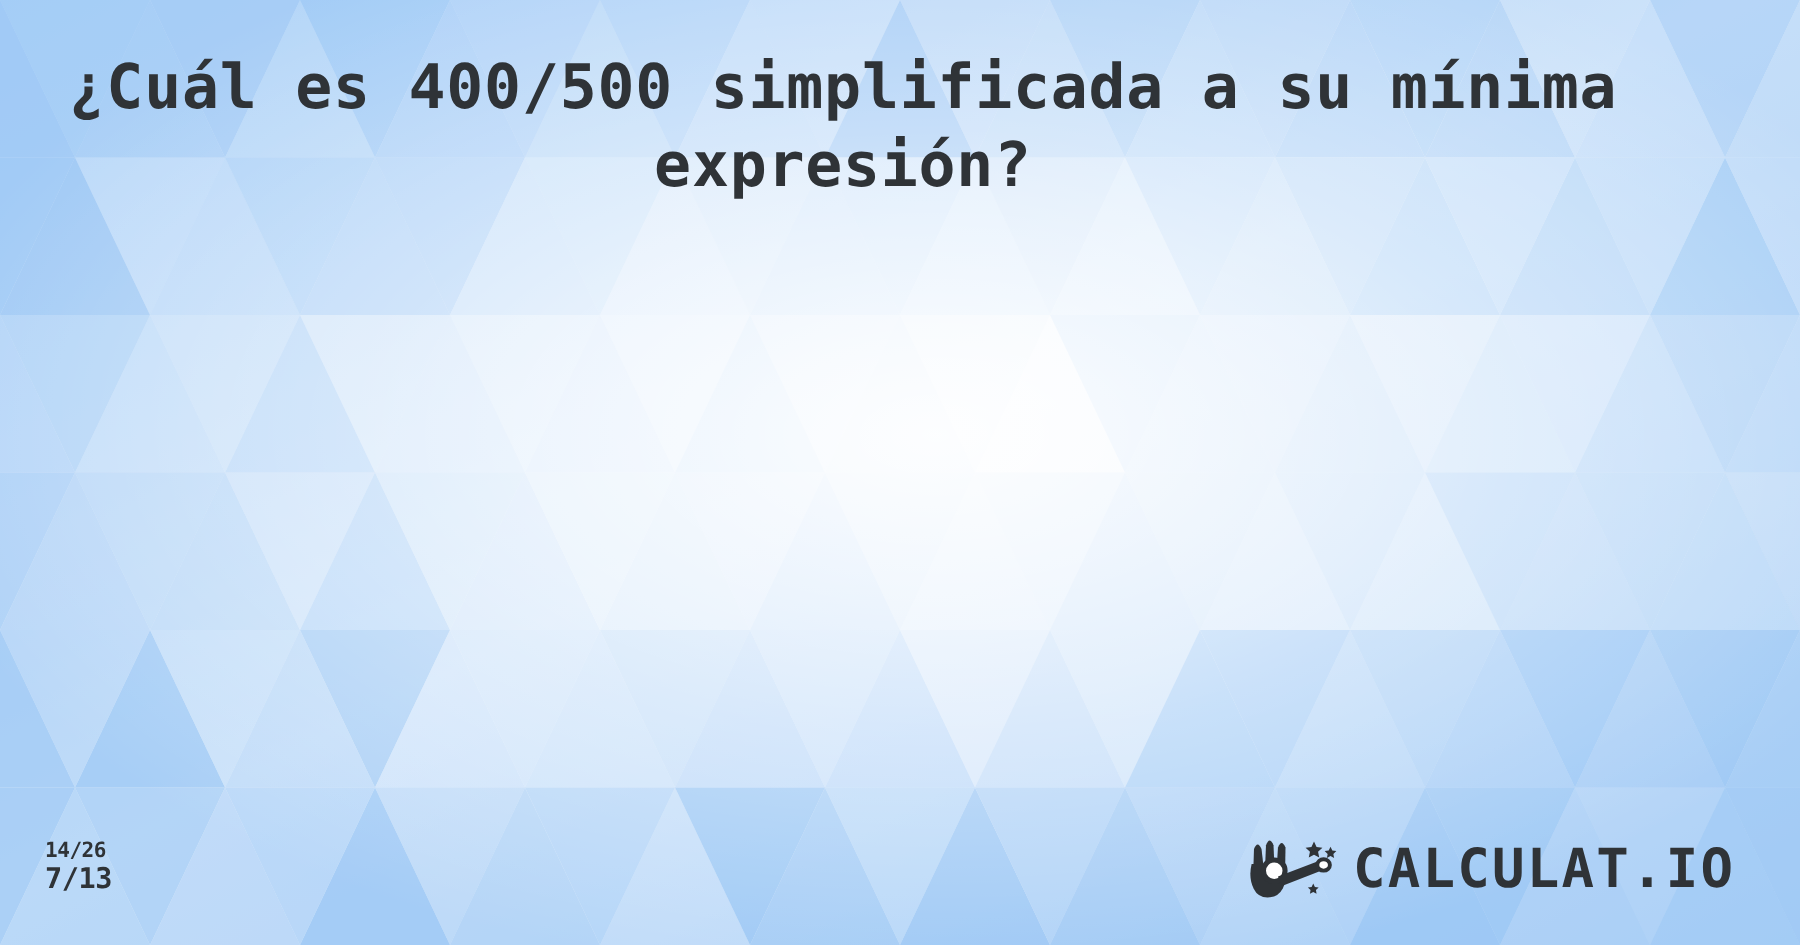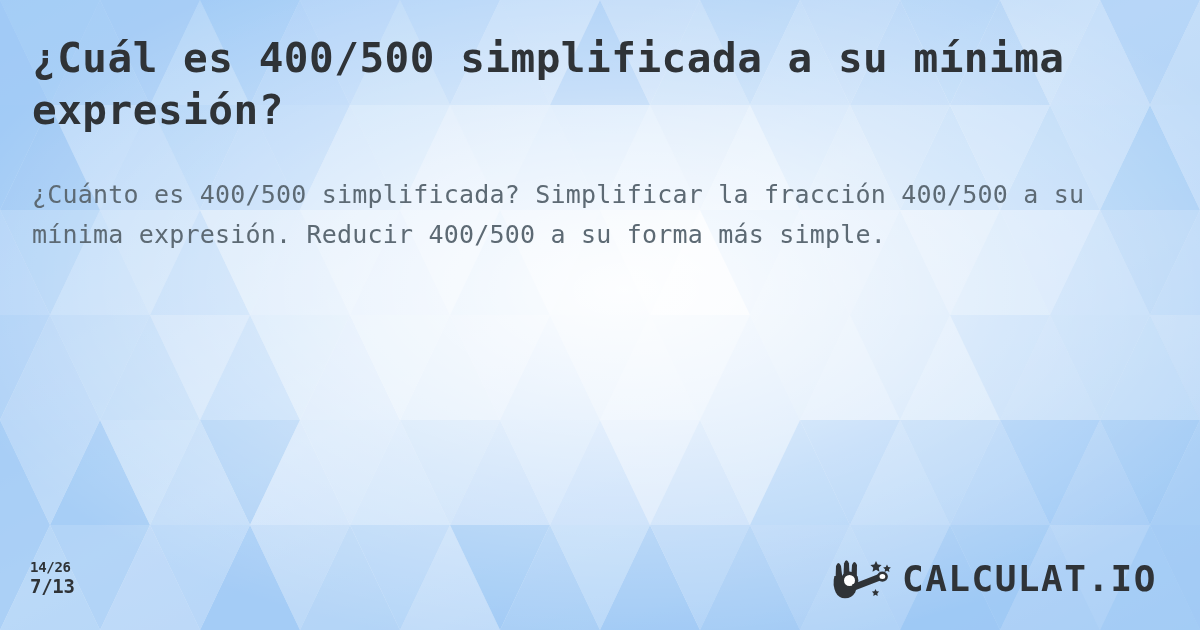--- a/index.html
+++ b/index.html
@@ -34,20 +34,21 @@
     height:100%;
     z-index:0;
   }
 
   
   #content {
     position:absolute;
     inset:0;
     z-index:2;
     padding:0 32px;
+    text-align:center;
   }
 
   #title {
     position:absolute;
     left:32px;
     top:32px;
     width:1060px;
     font-size:41px;
     line-height:52px;
     font-weight:700;
@@ -417,21 +418,20 @@
         <polygon points="1200,840 1250,735 1300,840" fill="rgb(151,197,244)" fill-opacity="0.825"></polygon>
         <polygon points="1250,735 1350,735 1300,840" fill="rgb(168,206,246)" fill-opacity="0.691"></polygon>
         <polygon points="1300,840 1350,735 1400,840" fill="rgb(150,196,244)" fill-opacity="0.691"></polygon>
       </g>
     <rect x="0" y="0" width="1200" height="630" fill="url(#glow)"></rect>
   </svg>
 
   <div id="content">
     <h1 id="title">¿Cuál es 400/500 simplificada a su mínima expresión?</h1>
 
-    <p id="subtitle">¿Cuánto es 400/500 simplificada? Simplificar la fracción 400/500 a su mínima expresión. Reducir 400/500 a su forma más simple.</p>
 
   </div>
 
   <div id="footer">
 
     <div id="footer-fraction-icon">
       <span class="frac-top">14/26</span>
       <span class="frac-bottom">7/13</span>
     </div>
 

